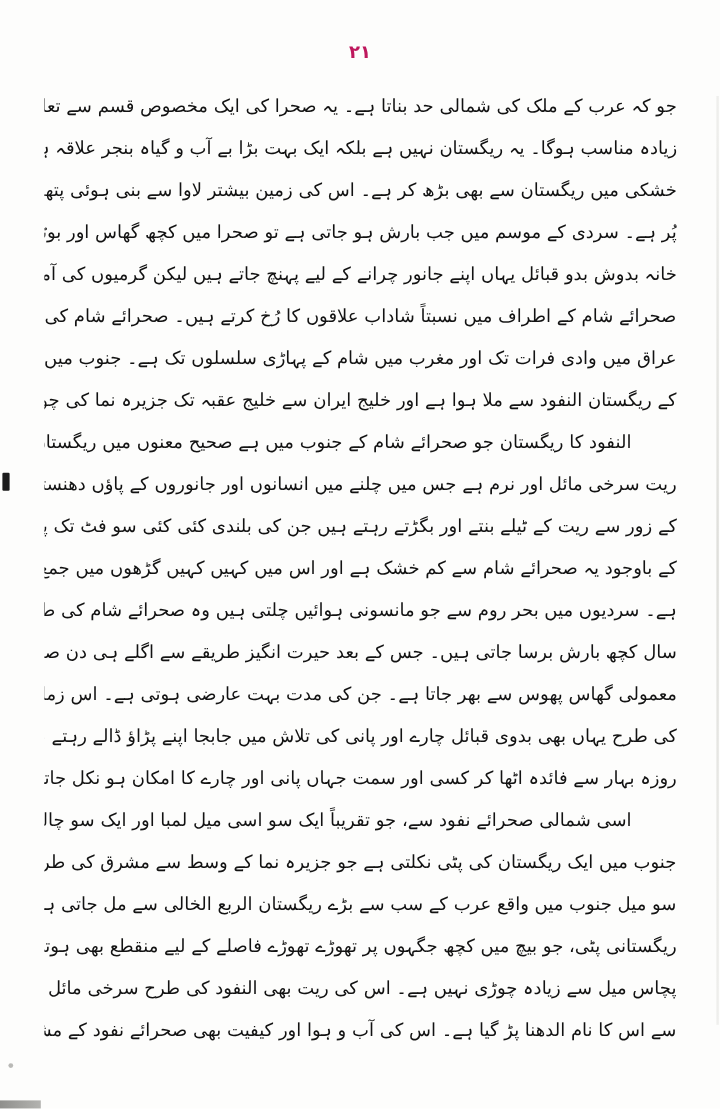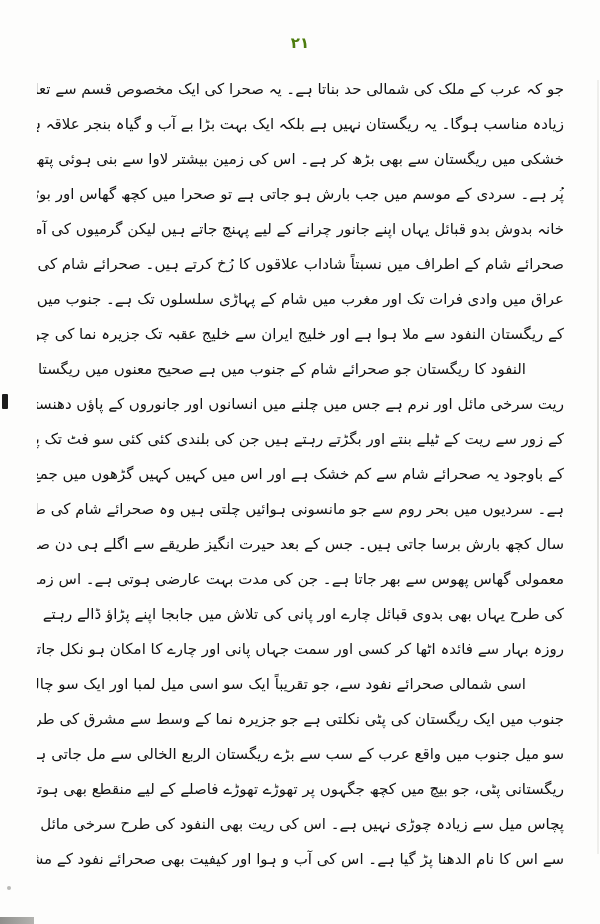--- a/index.html
+++ b/index.html
@@ -17,21 +17,21 @@
     color: #121212;
   }
   .page-number {
     margin-top: 30px;
     height: 26px;
     line-height: 26px;
     text-align: center;
     font-size: 15px;
     font-weight: bold;
     letter-spacing: 1px;
-    color: #4d7c0f;
+    color: #be185d;
   }
   .text-block {
     direction: rtl;
     margin: 16px 36px 0 37px;
   }
   .para {
     margin: 0;
     padding: 0;
   }
   .line {

